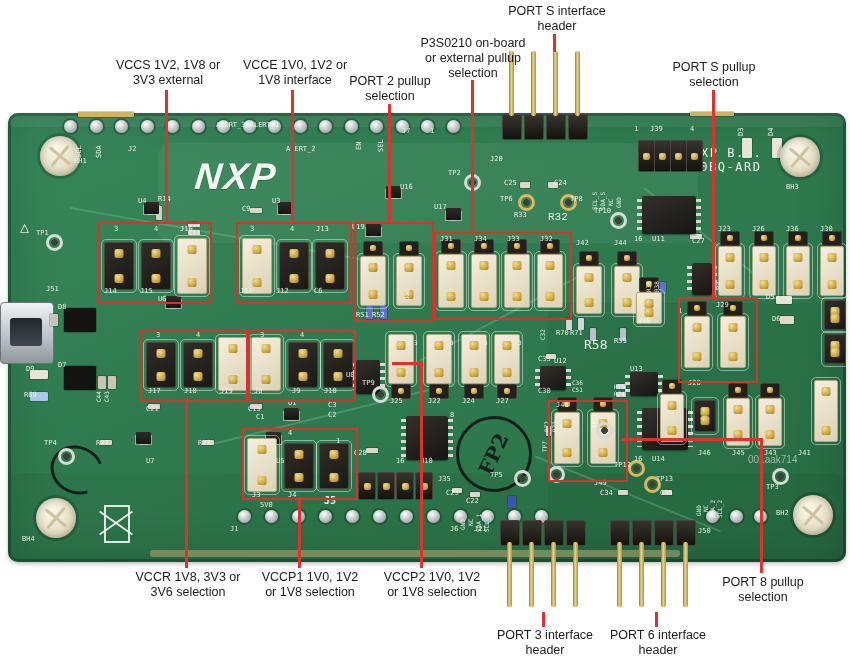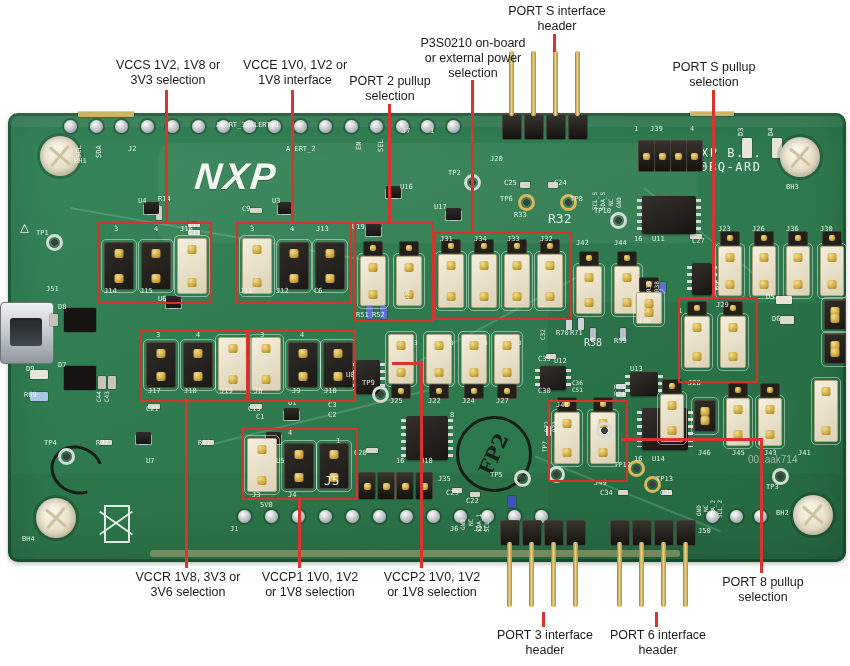--- a/index.html
+++ b/index.html
@@ -538,21 +538,21 @@
       <div class="silk" style="left: 348px; top: 37px; font-size: 7px; transform: rotate(-90deg); transform-origin: 0px 0px;">EN</div>
       <div class="silk" style="left: 370px; top: 39px; font-size: 7px; transform: rotate(-90deg); transform-origin: 0px 0px;">SEL</div>
       <div class="silk" style="left: 394px; top: 15px; font-size: 7px;">J7</div>
       <div class="silk" style="left: 422px; top: 15px; font-size: 7px;">1</div>
       <div class="silk" style="left: 482px; top: 43px; font-size: 7px;">J20</div>
       <div class="silk" style="left: 496px; top: 67px; font-size: 7px;">C25</div>
       <div class="silk" style="left: 546px; top: 67px; font-size: 7px;">C24</div>
       <div class="silk" style="left: 492px; top: 83px; font-size: 7px;">TP6</div>
       <div class="silk" style="left: 562px; top: 83px; font-size: 7px;">TP8</div>
       <div class="silk" style="left: 506px; top: 99px; font-size: 7px;">R33</div>
-      <div class="silk" style="left: 540px; top: 99px; font-size: 13px;">R32</div>
+      <div class="silk" style="left: 540px; top: 99px; font-size: 11px; font-family: Liberation Mono, monospace;">R32</div>
       <div class="silk" style="left: 586px; top: 95px; font-size: 7px;">TP10</div>
       <div class="silk" style="left: 440px; top: 57px; font-size: 7px;">TP2</div>
       <div class="silk" style="left: 584px; top: 97px; font-size: 6px; transform: rotate(-90deg); transform-origin: 0px 0px;">SCL_S</div>
       <div class="silk" style="left: 592px; top: 97px; font-size: 6px; transform: rotate(-90deg); transform-origin: 0px 0px;">SDA_S</div>
       <div class="silk" style="left: 600px; top: 93px; font-size: 6px; transform: rotate(-90deg); transform-origin: 0px 0px;">NC</div>
       <div class="silk" style="left: 608px; top: 95px; font-size: 6px; transform: rotate(-90deg); transform-origin: 0px 0px;">GND</div>
       <div class="silk" style="left: 392px; top: 71px; font-size: 7px;">U16</div>
       <div class="silk" style="left: 426px; top: 91px; font-size: 7px;">U17</div>
       <div class="silk" style="left: 344px; top: 111px; font-size: 7px;">U19</div>
       <div class="silk" style="left: 642px; top: 13px; font-size: 7px;">J39</div>
@@ -608,21 +608,21 @@
       <div class="silk" style="left: 710px; top: 113px; font-size: 7px;">J23</div>
       <div class="silk" style="left: 744px; top: 113px; font-size: 7px;">J26</div>
       <div class="silk" style="left: 778px; top: 113px; font-size: 7px;">J36</div>
       <div class="silk" style="left: 812px; top: 113px; font-size: 7px;">J30</div>
       <div class="silk" style="left: 708px; top: 189px; font-size: 7px;">J29</div>
       <div class="silk" style="left: 670px; top: 195px; font-size: 7px;">1</div>
       <div class="silk" style="left: 680px; top: 267px; font-size: 7px;">J28</div>
       <div class="silk" style="left: 758px; top: 181px; font-size: 7px;">D5</div>
       <div class="silk" style="left: 764px; top: 203px; font-size: 7px;">D6</div>
       <div class="silk" style="left: 630px; top: 205px; font-size: 7px;">J40</div>
-      <div class="silk" style="left: 576px; top: 225px; font-size: 10px;">R58</div>
+      <div class="silk" style="left: 576px; top: 225px; font-size: 13px;">R58</div>
       <div class="silk" style="left: 606px; top: 225px; font-size: 7px;">R59</div>
       <div class="silk" style="left: 548px; top: 217px; font-size: 7px;">R70</div>
       <div class="silk" style="left: 562px; top: 217px; font-size: 7px;">R71</div>
       <div class="silk" style="left: 532px; top: 227px; font-size: 6px; transform: rotate(-90deg); transform-origin: 0px 0px;">C32</div>
       <div class="silk" style="left: 530px; top: 243px; font-size: 7px;">C33</div>
       <div class="silk" style="left: 530px; top: 275px; font-size: 7px;">C30</div>
       <div class="silk" style="left: 546px; top: 245px; font-size: 7px;">U12</div>
       <div class="silk" style="left: 564px; top: 267px; font-size: 6px;">C36</div>
       <div class="silk" style="left: 564px; top: 274px; font-size: 6px;">C51</div>
       <div class="silk" style="left: 622px; top: 253px; font-size: 7px;">U13</div>
@@ -655,21 +655,21 @@
       <div class="silk" style="left: 88px; top: 327px; font-size: 7px;">R27</div>
       <div class="silk" style="left: 190px; top: 327px; font-size: 7px;">R22</div>
       <div class="silk" style="left: 280px; top: 287px; font-size: 7px;">U1</div>
       <div class="silk" style="left: 248px; top: 301px; font-size: 7px;">C1</div>
       <div class="silk" style="left: 320px; top: 289px; font-size: 7px; text-align: center;">C3</div>
       <div class="silk" style="left: 320px; top: 299px; font-size: 7px;">C2</div>
       <div class="silk" style="left: 280px; top: 317px; font-size: 7px;">4</div>
       <div class="silk" style="left: 328px; top: 325px; font-size: 7px;">1</div>
       <div class="silk" style="left: 244px; top: 379px; font-size: 7px;">J3</div>
       <div class="silk" style="left: 280px; top: 379px; font-size: 7px;">J4</div>
-      <div class="silk" style="left: 316px; top: 361px; font-size: 13px;">J5</div>
+      <div class="silk" style="left: 316px; top: 383px; font-size: 10px; font-weight: bold;">J5</div>
       <div class="silk" style="left: 252px; top: 389px; font-size: 7px;">5V0</div>
       <div class="silk" style="left: 222px; top: 413px; font-size: 7px;">J1</div>
       <div class="silk" style="left: 442px; top: 413px; font-size: 7px;">J6</div>
       <div class="silk" style="left: 346px; top: 337px; font-size: 7px;">C28</div>
       <div class="silk" style="left: 388px; top: 345px; font-size: 7px;">16</div>
       <div class="silk" style="left: 412px; top: 345px; font-size: 7px;">U10</div>
       <div class="silk" style="left: 442px; top: 299px; font-size: 7px;">8</div>
       <div class="silk" style="left: 430px; top: 363px; font-size: 7px;">J35</div>
       <div class="silk" style="left: 452px; top: 417px; font-size: 6px; transform: rotate(-90deg); transform-origin: 0px 0px;">GND</div>
       <div class="silk" style="left: 460px; top: 413px; font-size: 6px; transform: rotate(-90deg); transform-origin: 0px 0px;">NC</div>
@@ -724,27 +724,27 @@
 <div class="leader" style="left:185px;top:398px;height:170px;"></div>
 <div class="leader" style="left:298px;top:497px;height:71px;"></div>
 <div class="leader" style="left:420px;top:362px;height:206px;"></div>
 <div class="leader h" style="left:392px;top:362px;width:31px;"></div>
 <div class="leader" style="left:760px;top:438px;height:135px;"></div>
 <div class="leader h" style="left:621px;top:438px;width:142px;"></div>
 <div class="leader" style="left:542px;top:612px;height:15px;"></div>
 <div class="leader" style="left:655px;top:612px;height:15px;"></div>
 
 <div class="callout" style="left:93px;top:58px;width:150px;">VCCS 1V2, 1V8 or
-3V3 selection</div>
+3V3 external</div>
 <div class="callout" style="left:220px;top:58px;width:150px;">VCCE 1V0, 1V2 or
 1V8 interface</div>
 <div class="callout" style="left:330px;top:74px;width:120px;">PORT 2 pullup
 selection</div>
 <div class="callout" style="left:408px;top:36px;width:130px;">P3S0210 on-board
-or external power
+or external pullup
 selection</div>
 <div class="callout" style="left:492px;top:4px;width:130px;">PORT S interface
 header</div>
 <div class="callout" style="left:654px;top:60px;width:120px;">PORT S pullup
 selection</div>
 <div class="callout" style="left:113px;top:570px;width:150px;">VCCR 1V8, 3V3 or
 3V6 selection</div>
 <div class="callout" style="left:240px;top:570px;width:140px;">VCCP1 1V0, 1V2
 or 1V8 selection</div>
 <div class="callout" style="left:362px;top:570px;width:140px;">VCCP2 1V0, 1V2

